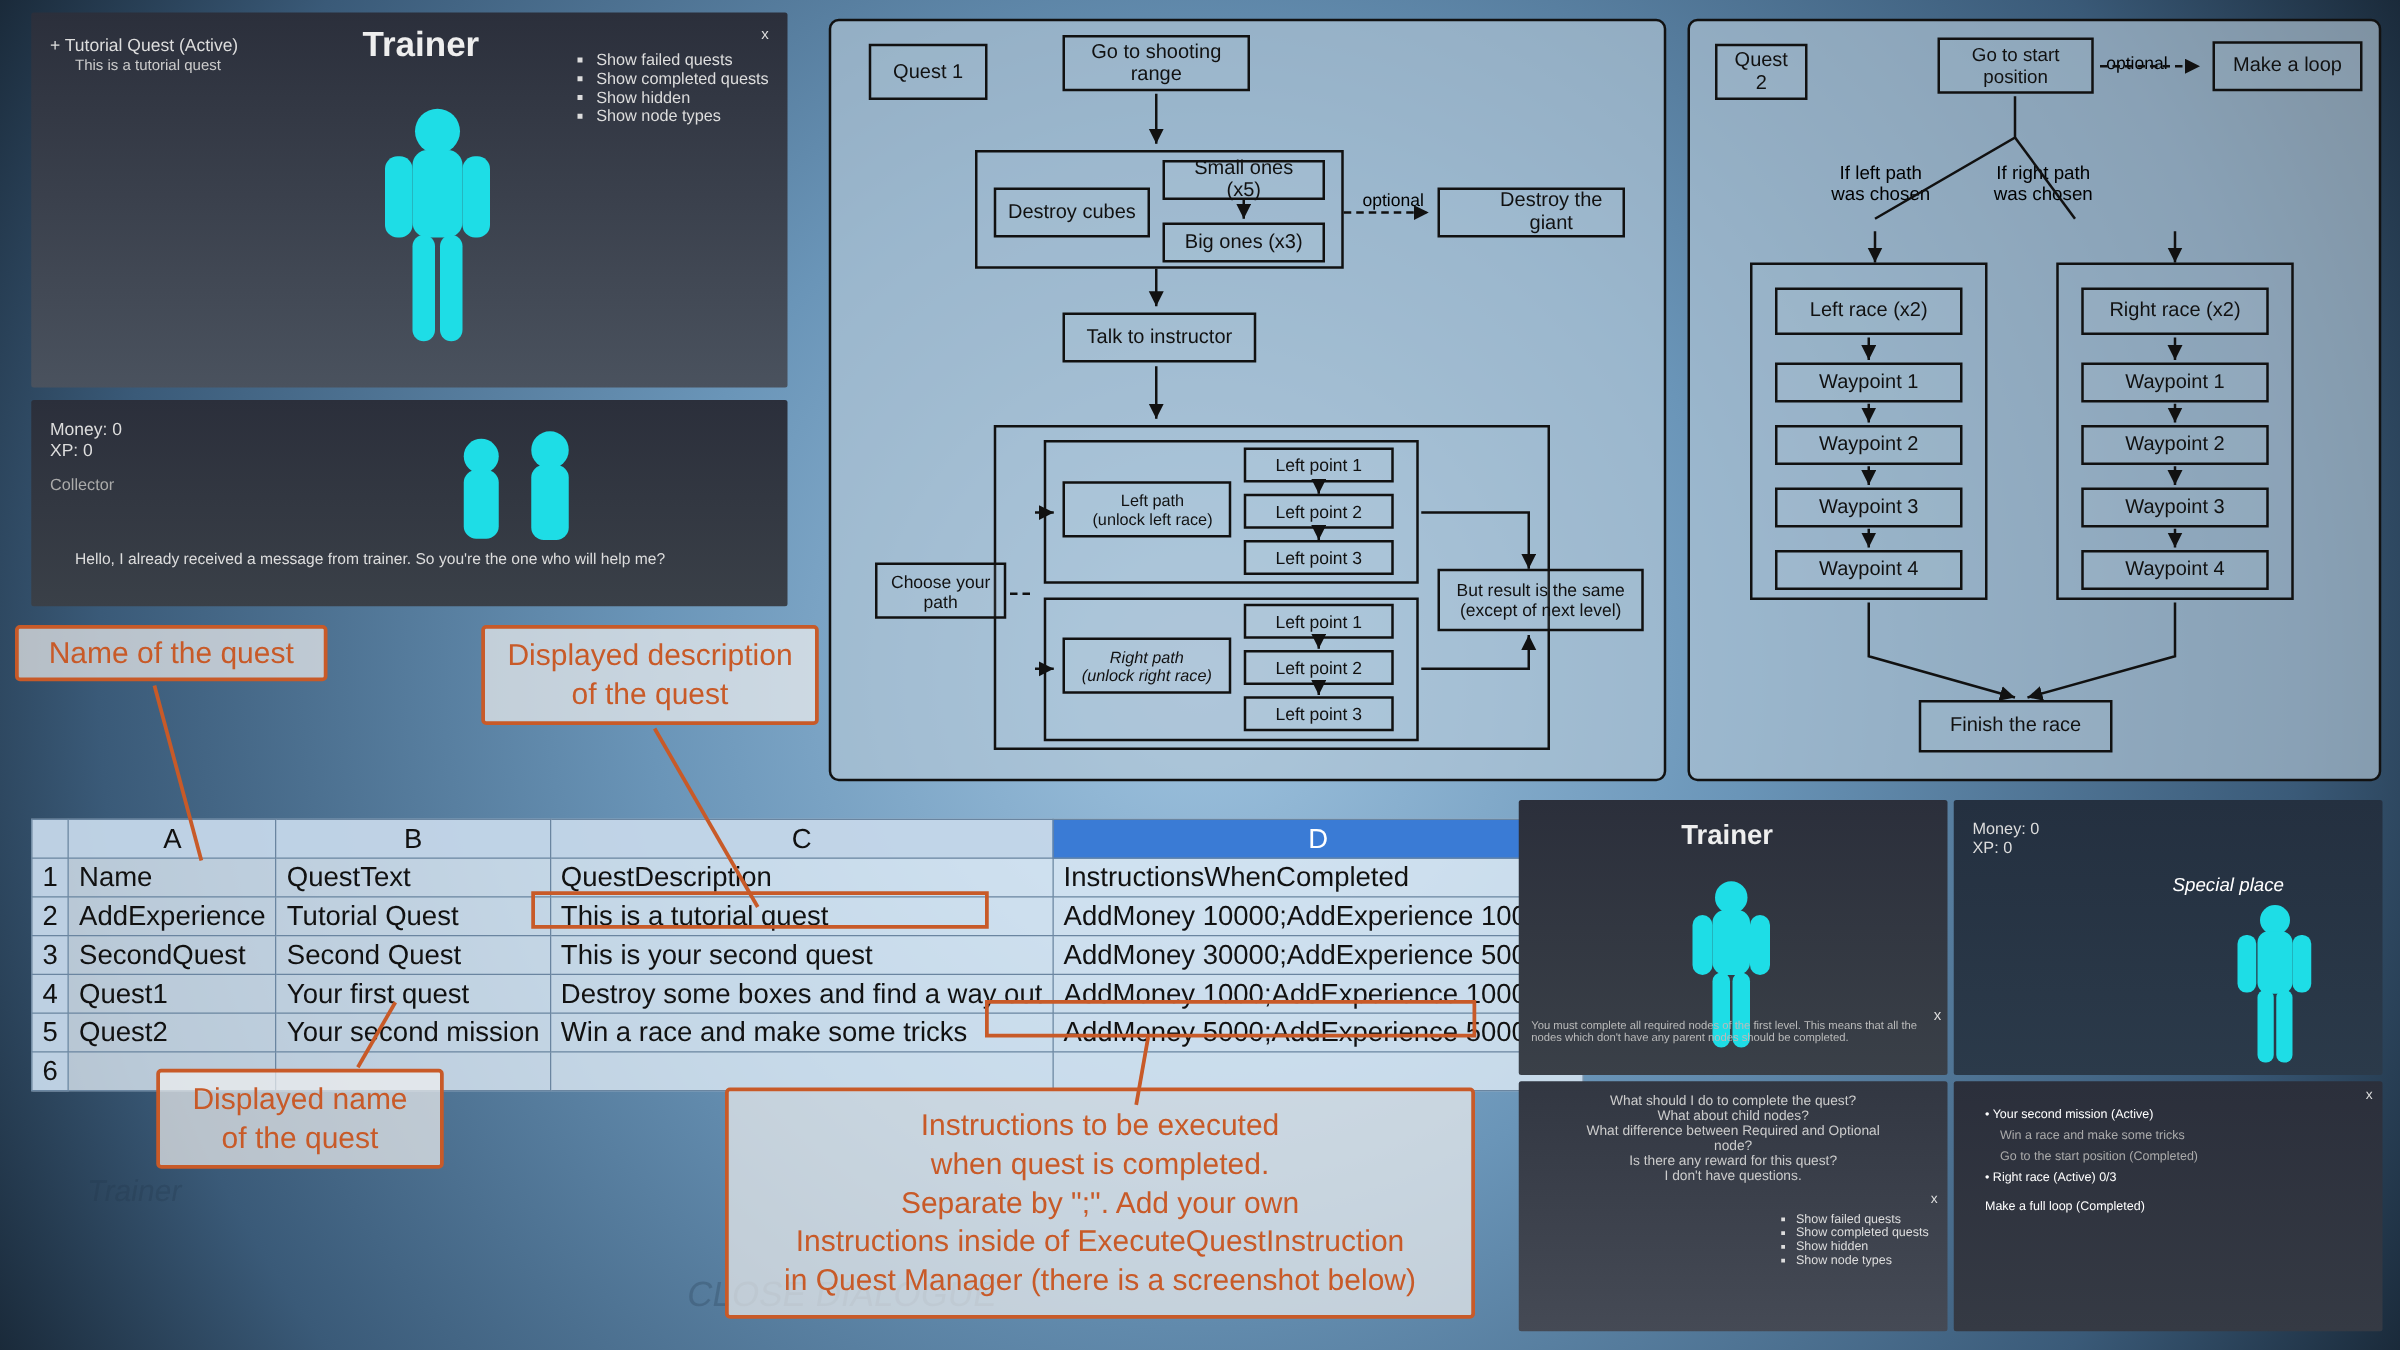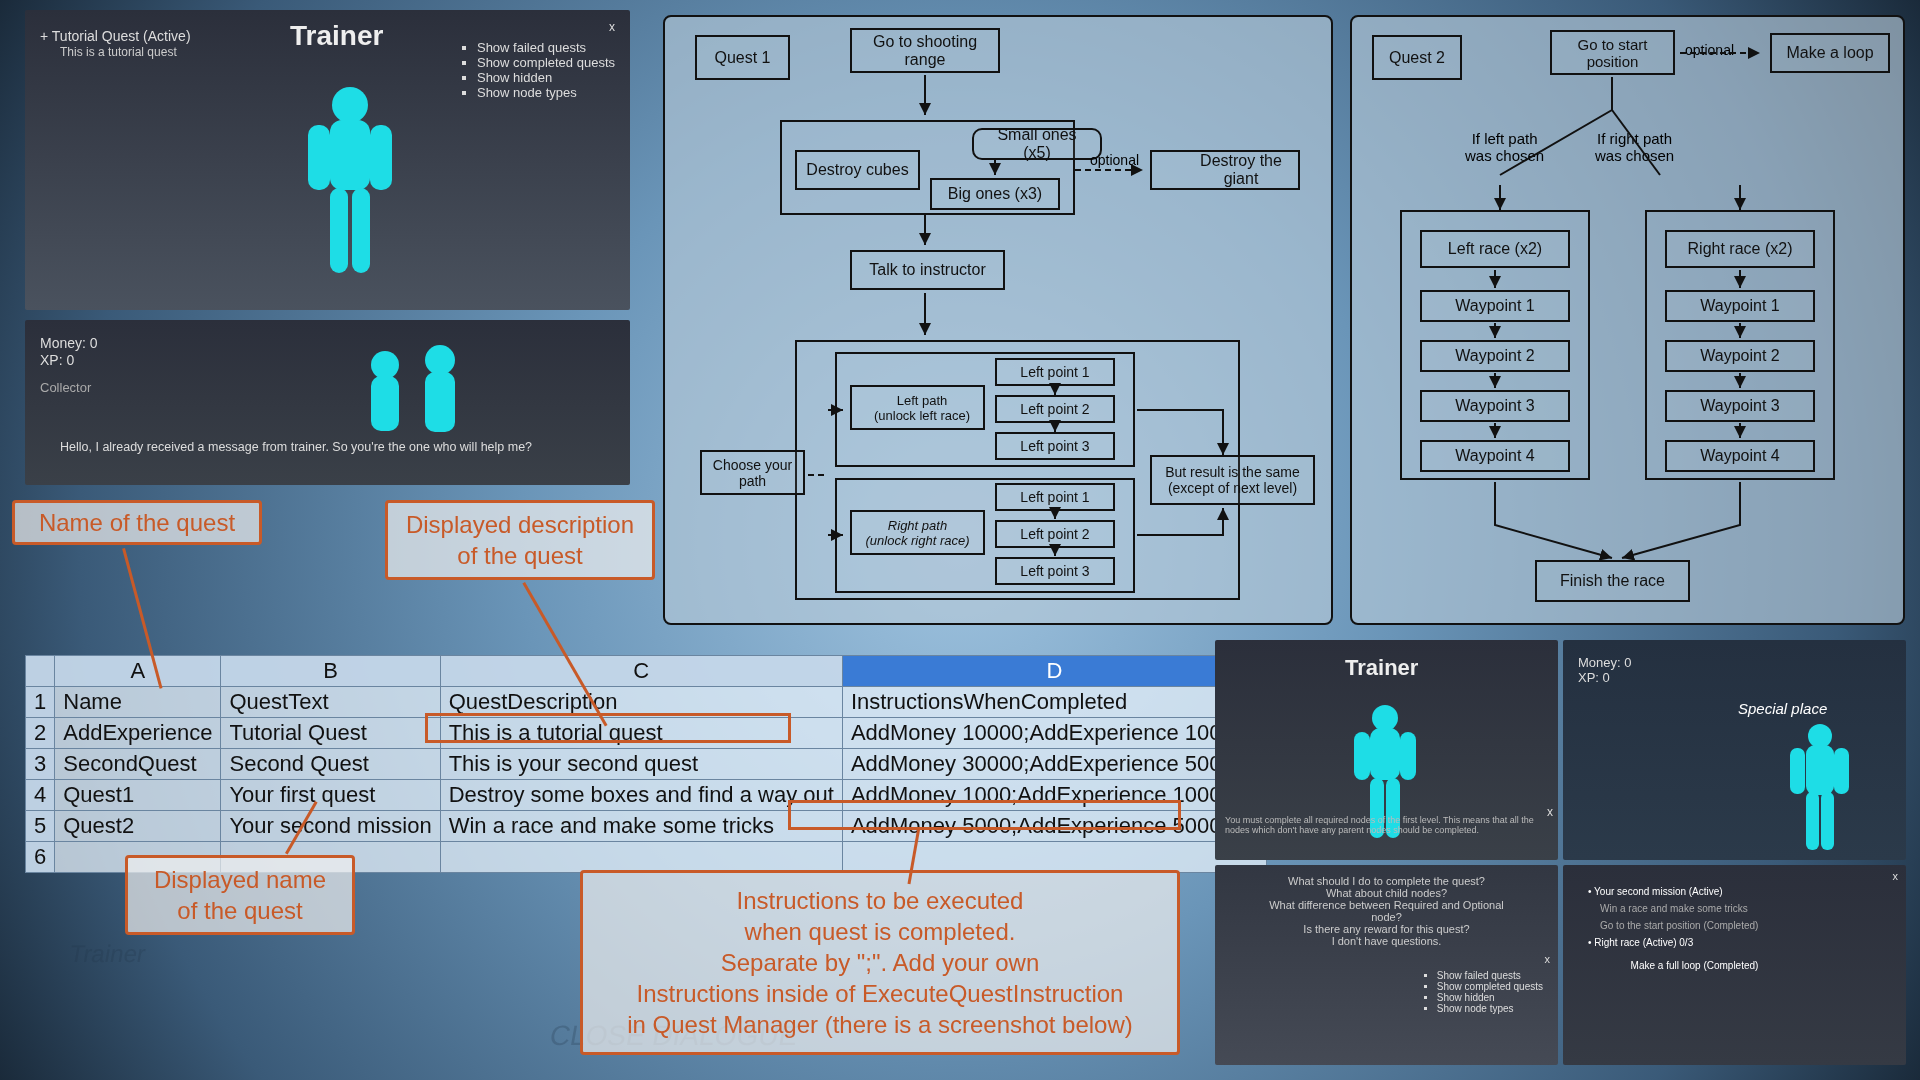--- a/index.html
+++ b/index.html
@@ -144,21 +144,21 @@
   </svg>
 </div>
 
 <div class="panel" style="left:663px; top:15px; width:670px; height:610px;"></div>
 
 <div class="box" style="left:695px; top:35px; width:95px; height:45px;text-align:center;">Quest 1</div>
 <div class="box" style="left:850px; top:28px; width:150px; height:45px;">Go to shooting range</div>
 
 <div class="container-box" style="left:780px; top:120px; width:295px; height:95px;"></div>
 <div class="box" style="left:795px; top:150px; width:125px; height:40px;">Destroy cubes</div>
-<div class="box" style="left:972px; top:128px; width:130px; height:32px;border-radius:10px;">Small ones (x5)</div>
+<div class="box" style="left:930px; top:128px; width:130px; height:32px;">Small ones (x5)</div>
 <div class="box" style="left:930px; top:178px; width:130px; height:32px;">Big ones (x3)</div>
 <div class="box" style="left:1150px; top:150px; width:150px; height:40px;padding-left:40px;">Destroy the giant</div>
 <div style="position:absolute; left:1090px; top:152px; font-size:14px;">optional</div>
 
 <div class="box" style="left:850px; top:250px; width:155px; height:40px;">Talk to instructor</div>
 
 <div class="container-box" style="left:795px; top:340px; width:445px; height:260px;"></div>
 <div class="box" style="left:700px; top:450px; width:105px; height:45px; font-size:14px;">Choose your path</div>
 
 <div class="container-box" style="left:835px; top:352px; width:300px; height:115px;"></div>
@@ -195,21 +195,21 @@
   <line x1="392" y1="372" x2="392" y2="380" class="arrow" marker-end="url(#ah)"></line>
   <line x1="392" y1="409" x2="392" y2="417" class="arrow" marker-end="url(#ah)"></line>
   <line x1="392" y1="496" x2="392" y2="504" class="arrow" marker-end="url(#ah)"></line>
   <line x1="392" y1="533" x2="392" y2="541" class="arrow" marker-end="url(#ah)"></line>
   <polyline points="474,395 560,395 560,440" class="arrow" marker-end="url(#ah)"></polyline>
   <polyline points="474,520 560,520 560,493" class="arrow" marker-end="url(#ah)"></polyline>
 </svg>
 
 <div class="panel" style="left:1350px; top:15px; width:555px; height:610px;"></div>
 
-<div class="box" style="left:1372px; top:35px; width:90px; height:45px;">Quest 2</div>
+<div class="box" style="left:1372px; top:35px; width:74px; height:45px;">Quest 2</div>
 <div class="box" style="left:1550px; top:30px; width:125px; height:45px; font-size:15px;">Go to start position</div>
 <div style="position:absolute; left:1685px; top:42px; font-size:14px;">optional</div>
 <div class="box" style="left:1770px; top:33px; width:120px; height:40px;">Make a loop</div>
 
 <div style="position:absolute; left:1465px; top:130px; font-size:15px; text-align:center; white-space:pre-line;">If left path
 was chosen</div>
 <div style="position:absolute; left:1595px; top:130px; font-size:15px; text-align:center; white-space:pre-line;">If right path
 was chosen</div>
 
 <div class="container-box" style="left:1400px; top:210px; width:190px; height:270px;"></div>
@@ -369,15 +369,15 @@
   </ul>
 </div>
 
 <div class="game-thumb" style="left:1563px; top:865px; width:343px; height:200px; background:linear-gradient(#2b2f3b,#353a44);">
   <div style="position:absolute; right:8px; top:5px; font-size:11px;">x</div>
   <div style="position:absolute; left:25px; top:18px; font-size:10px; color:#ddd; line-height:1.7;">
     <div style="color:#fff;">• <span>Your second mission (Active)</span></div>
     <div style="color:#aaa; margin-left:12px;">Win a race and make some tricks</div>
     <div style="color:#aaa; margin-left:12px;">Go to the start position (Completed)</div>
     <div style="color:#fff;">• <span>Right race (Active)  0/3</span></div>
-    <div style="color:#fff; margin-top:6px;text-align:right;">Make a full loop (Completed)</div>
+    <div style="color:#fff; margin-top:6px;">Make a full loop (Completed)</div>
   </div>
 </div>
 
 </body></html>

